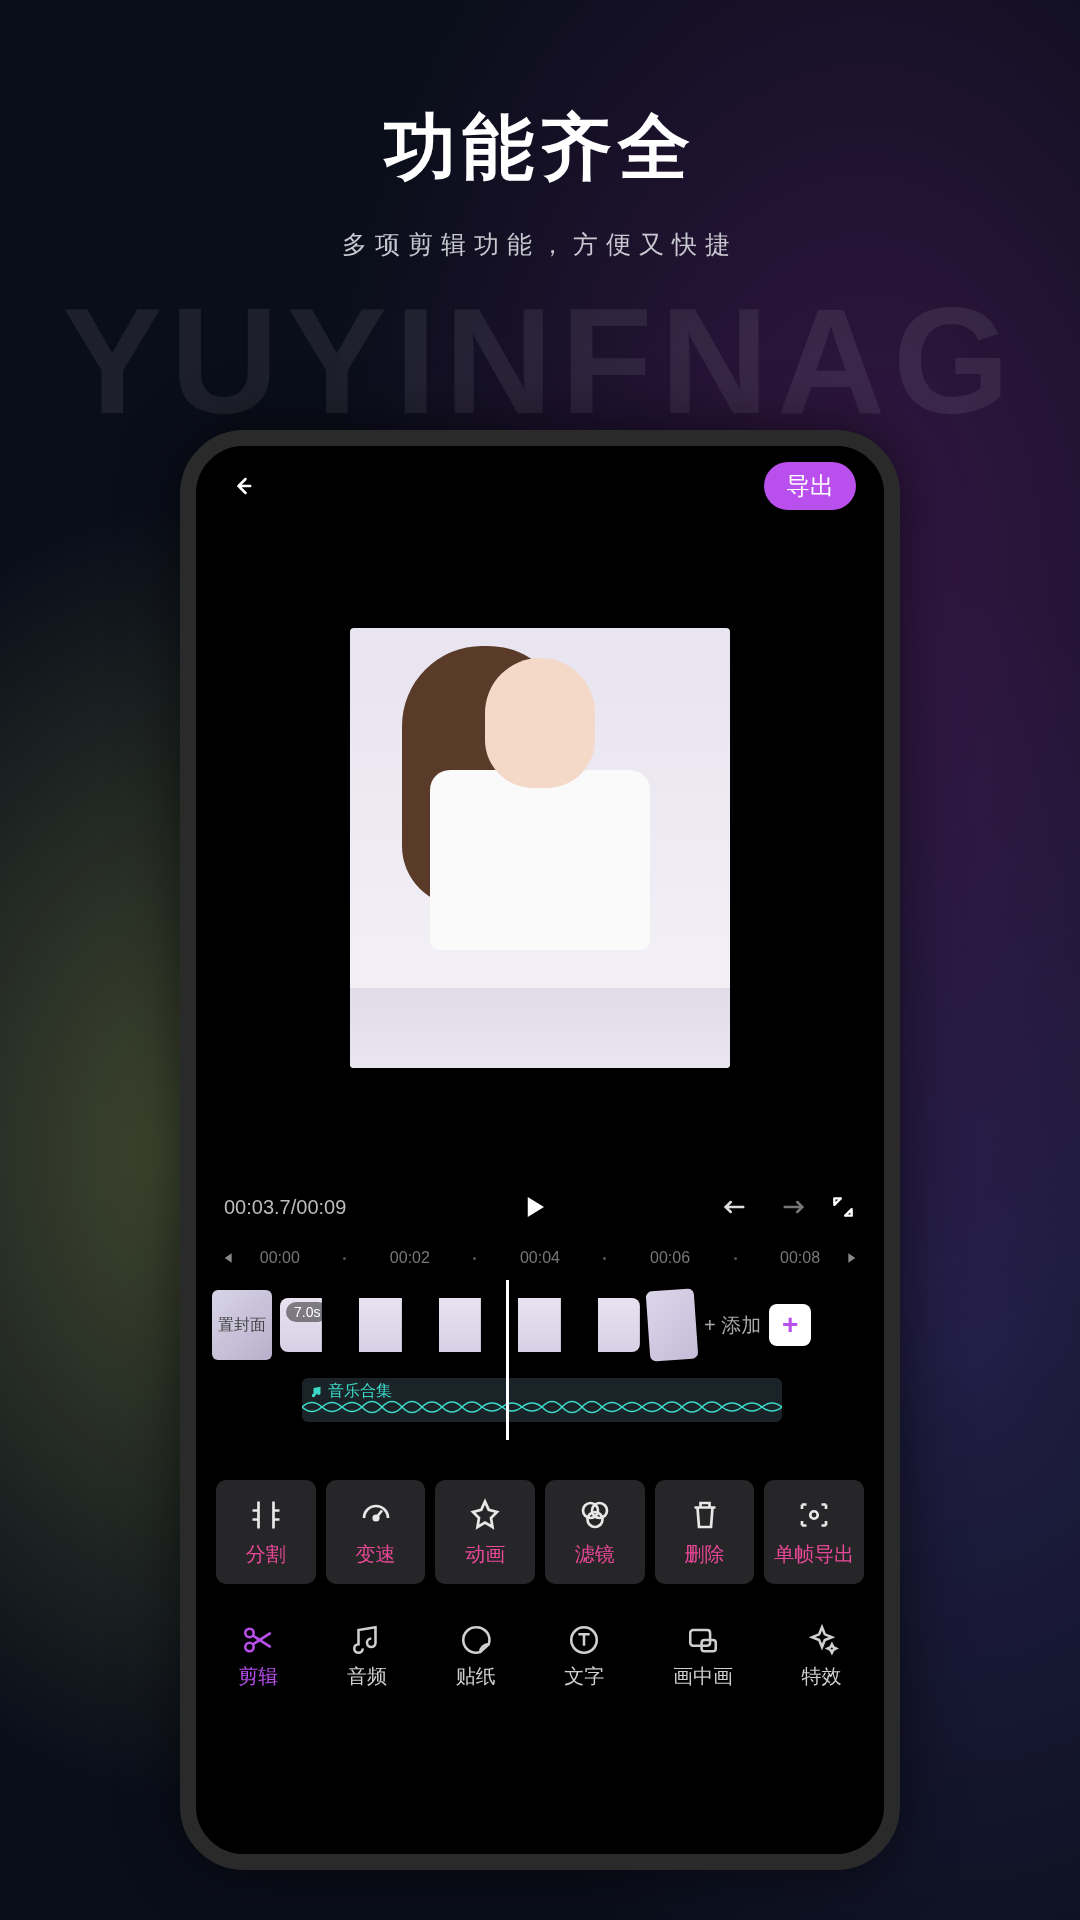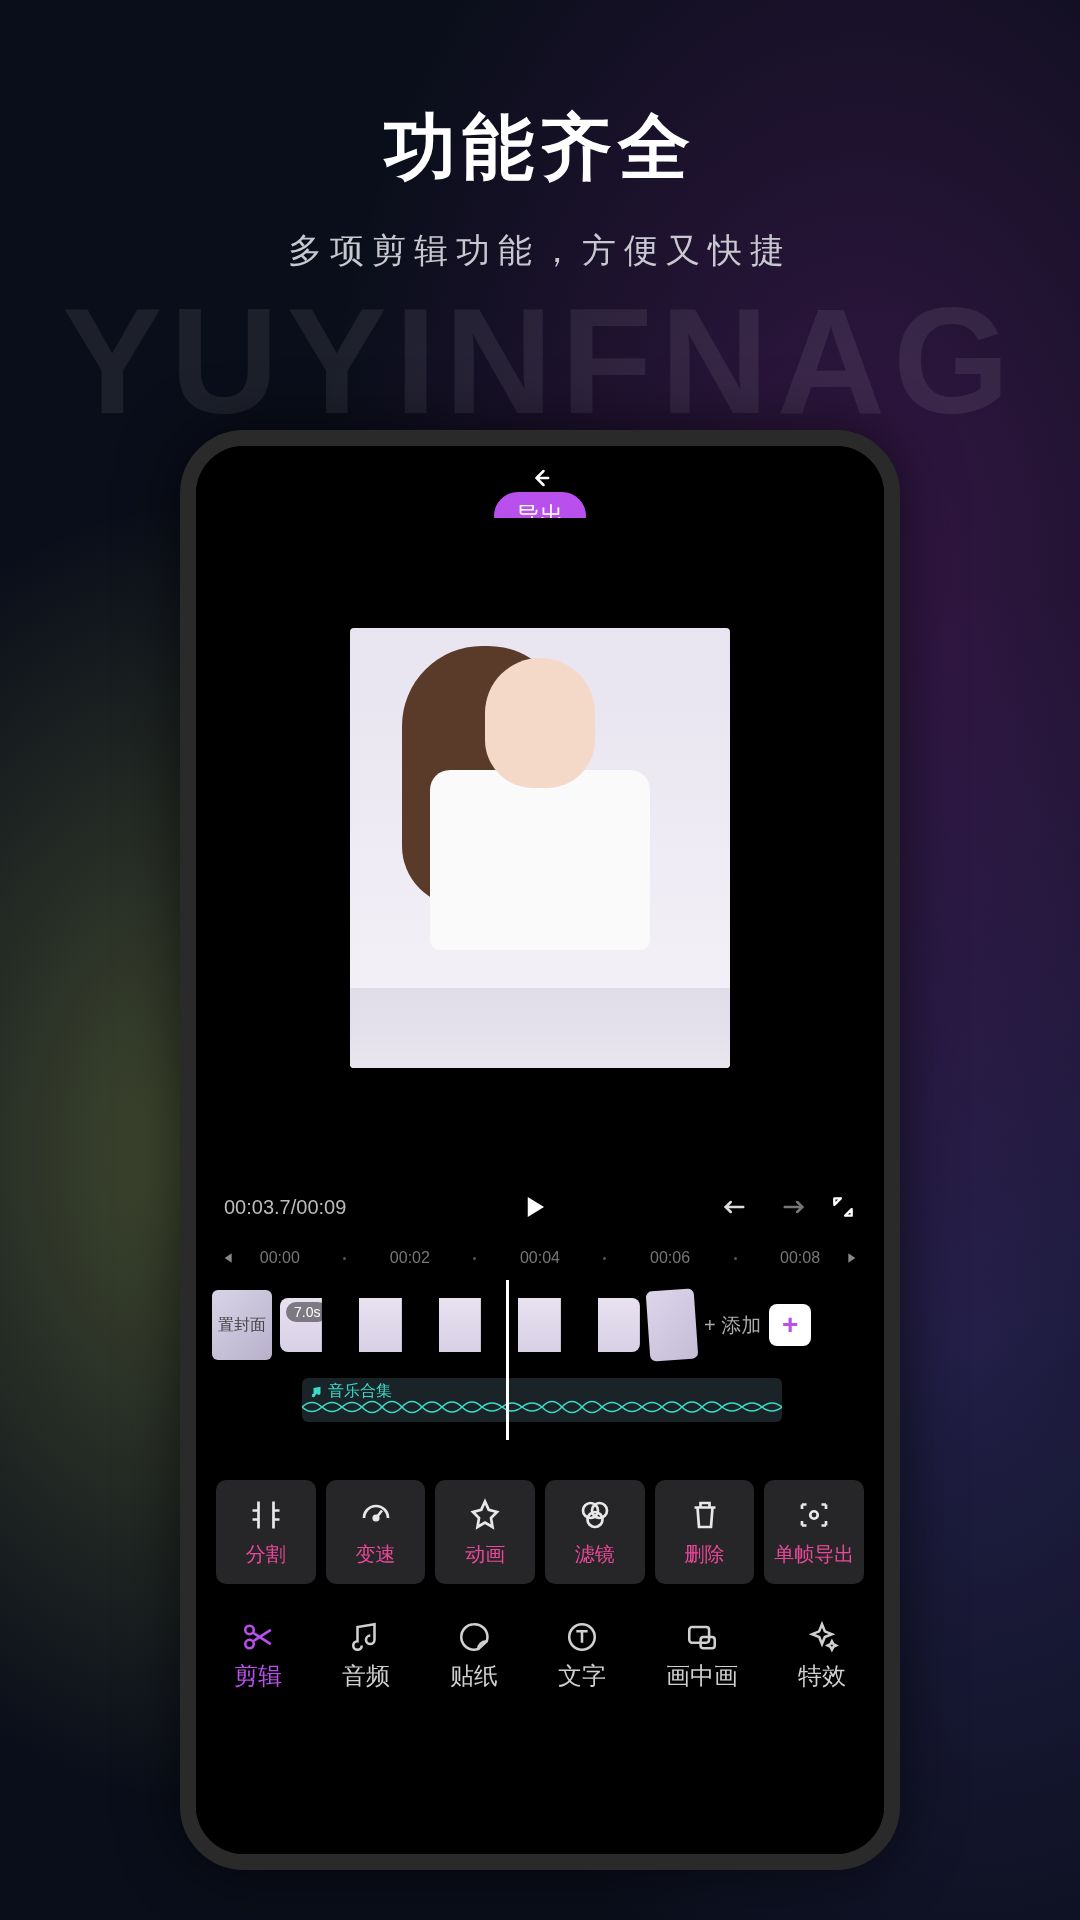--- a/index.html
+++ b/index.html
@@ -34,21 +34,21 @@
   text-align: center;
   font-size: 72px;
   font-weight: 700;
   letter-spacing: 6px;
 }
 .subheadline {
   position: absolute;
   top: 228px;
   width: 100%;
   text-align: center;
-  font-size: 34px;
+  font-size: 25px;
   color: #c8c8d0;
   letter-spacing: 8px;
 }
 .phone {
   position: absolute;
   top: 430px;
   left: 50%;
   transform: translateX(-50%);
   width: 720px;
   height: 1440px;
@@ -64,21 +64,20 @@
   background: #000;
   display: flex;
   flex-direction: column;
 }
 .topbar {
   display: flex;
   align-items: center;
   justify-content: space-between;
   padding: 18px 28px 10px;
   height: 72px;
-  flex-direction: column;
 }
 .back-btn { width: 36px; height: 36px; display:flex; align-items:center; justify-content:center; }
 .export-btn {
   background: #b94fed;
   color: #fff;
   border-radius: 28px;
   padding: 8px 22px;
   font-size: 24px;
 }
 .preview {
@@ -232,21 +231,21 @@
   justify-content:space-around;
   align-items:center;
   padding: 12px 8px 28px;
   height: 128px;
 }
 .nav-item {
   display:flex;
   flex-direction:column;
   align-items:center;
   gap:6px;
-  font-size:24px;
+  font-size:20px;
   color:#d0d0d0;
 }
 .nav-item.active { color:#b94fed; }
 .nav-item svg { width:34px; height:34px; }
 </style>
 </head>
 <body>
 
 <div class="bg-text">YUYINFNAG</div>
 <div class="headline">功能齐全</div>

